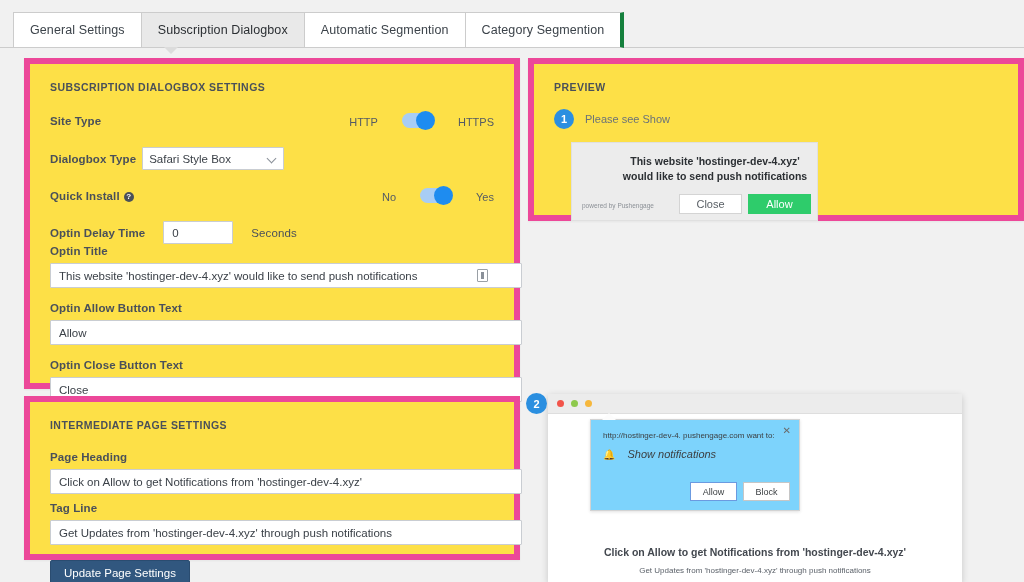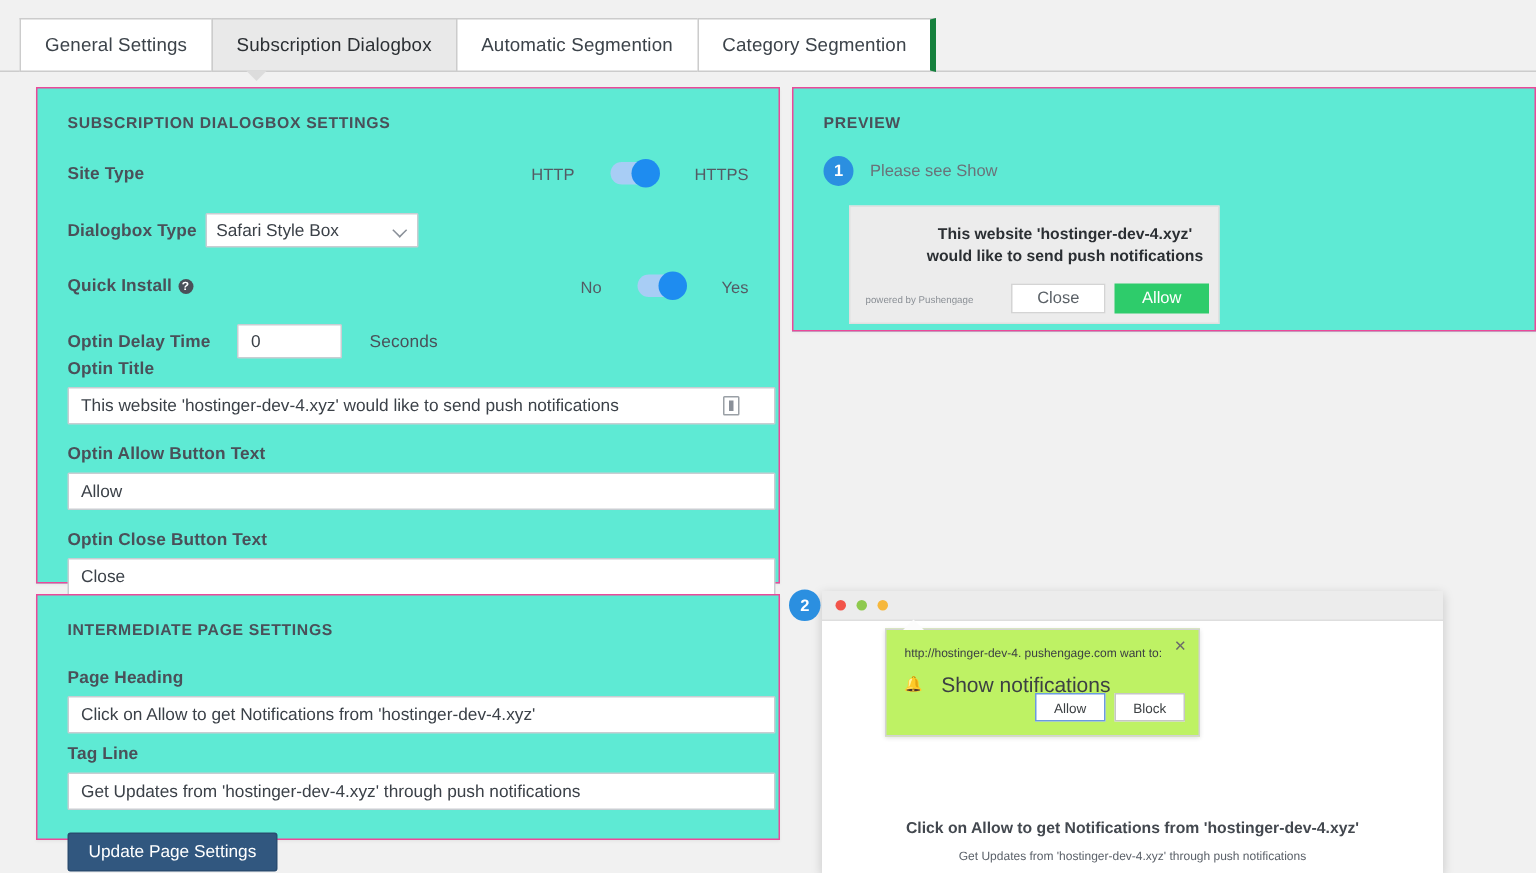--- a/index.html
+++ b/index.html
@@ -41,22 +41,22 @@
     position: absolute; left: 164px; top: 47px;
     width: 0; height: 0;
     border-left: 7px solid transparent;
     border-right: 7px solid transparent;
     border-top: 7px solid #dcdcdc;
   }
 
   
   .panel {
     position: absolute;
-    background: #5eead4;
-    border: 1px solid #ec4899;
+    background: #fde047;
+    border: 6px solid #ec4899;
     box-shadow: 0 1px 2px rgba(0,0,0,.05);
   }
   .panel-title {
     font-size: 10.5px;
     font-weight: bold;
     letter-spacing: .45px;
     color: #4a5059;
     text-transform: uppercase;
   }
 
@@ -209,22 +209,22 @@
     border-bottom: 1px solid #dedede;
     display: flex; align-items: center; padding-left: 9px; gap: 7px;
   }
   .dot { width: 7px; height: 7px; border-radius: 50%; }
   .dot.r { background: #f2544a; }
   .dot.y { background: #8ec94d; }
   .dot.g { background: #f6b73c; }
 
   .chrome-popup {
     position: absolute; left: 42px; top: 25px;
-    width: 210px; height: 72px;
-    background: #bef264;
+    width: 210px; height: 92px;
+    background: #7dd3fc;
     border: 1px solid #d3d3d3;
     box-shadow: 0 1px 3px rgba(0,0,0,.12);
   }
   .chrome-popup:before {
     content: ""; position: absolute; left: 11px; top: -7px;
     width: 0; height: 0;
     border-left: 7px solid transparent;
     border-right: 7px solid transparent;
     border-bottom: 7px solid #fcfcfc;
   }
@@ -234,21 +234,21 @@
   }
   .cp-x {
     position: absolute; right: 8px; top: 5px;
     font-size: 10px; color: #6a6a6a; cursor: pointer;
   }
   .cp-perm {
     position: absolute; left: 12px; top: 28px;
     display: flex; align-items: center; gap: 12px;
   }
   .cp-perm .bell { font-size: 10px; color: #5f6368; }
-  .cp-perm .lbl { font-size: 14px; color: #3c4043; }
+  .cp-perm .lbl { font-size: 11px; color: #3c4043; font-style: italic; }
   .cp-allow, .cp-block {
     position: absolute; bottom: 9px;
     height: 19px; width: 47px;
     font-size: 9px;
     display: flex; align-items: center; justify-content: center;
     background: #fff; cursor: pointer;
   }
   .cp-allow { right: 62px; border: 1px solid #6b9ae0; color: #3c4043; }
   .cp-block { right: 9px; border: 1px solid #c6c6c6; color: #3c4043; }
 

